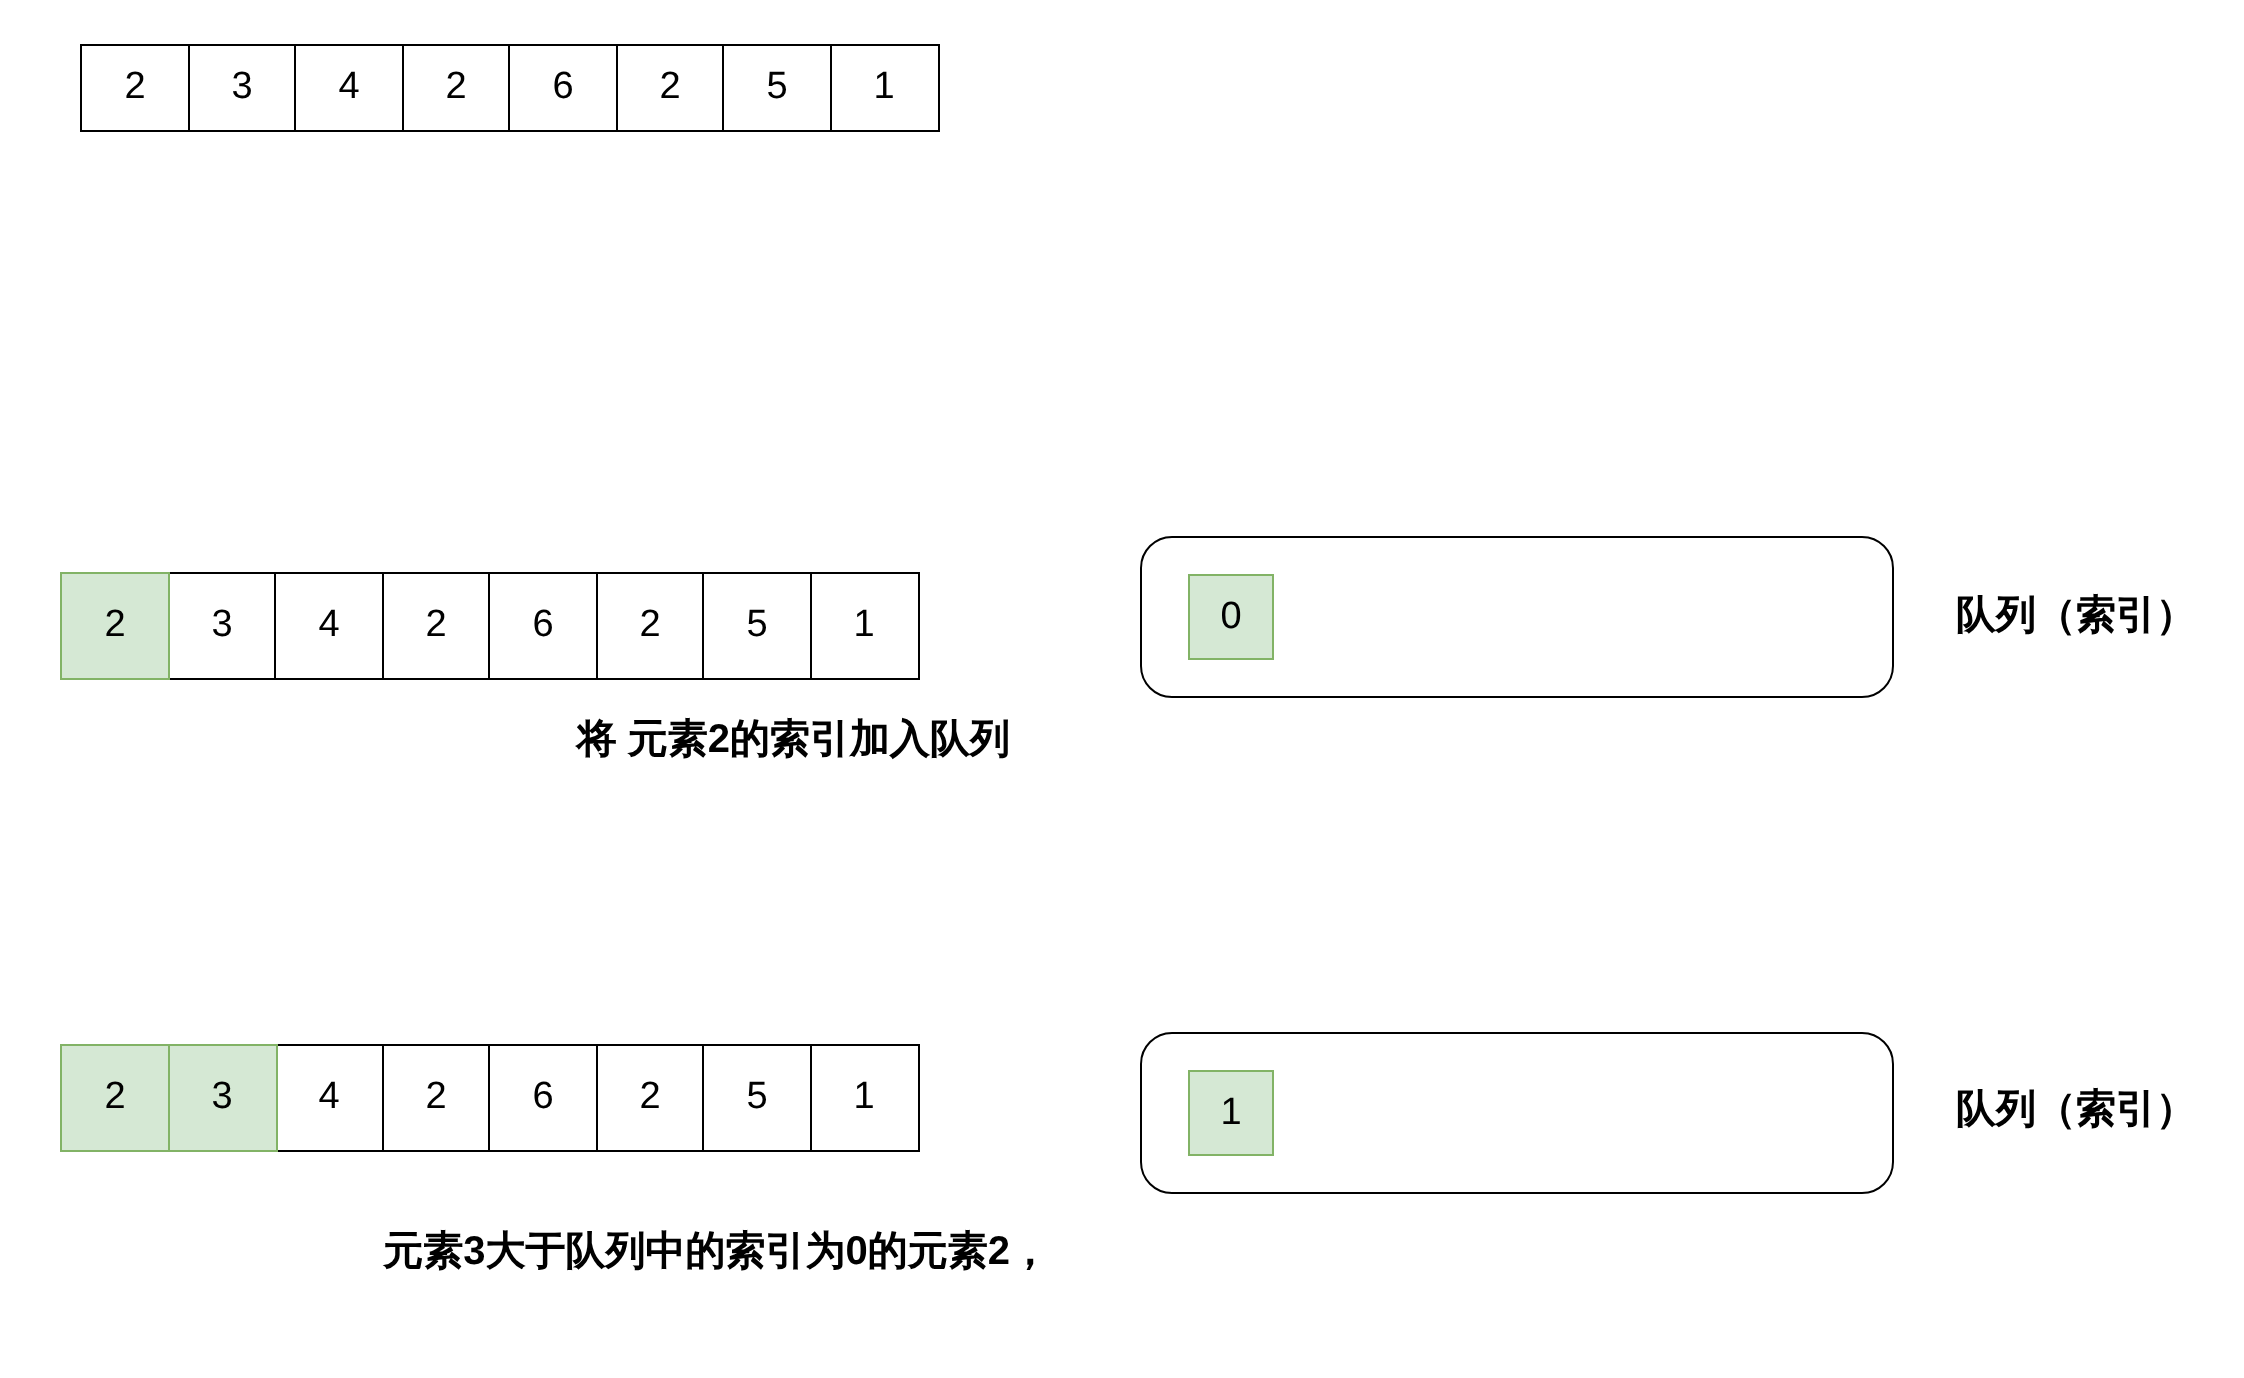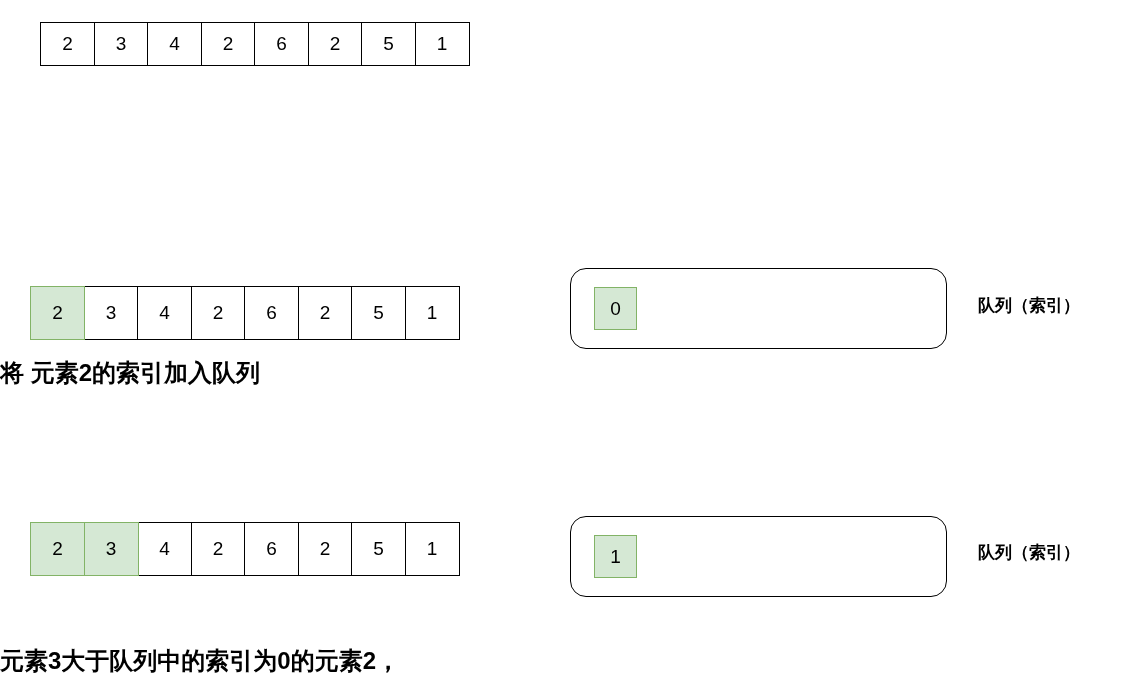--- a/index.html
+++ b/index.html
@@ -57,32 +57,32 @@
     border: 1.5px solid #82b366;
     background: #d5e8d4;
     display: flex;
     align-items: center;
     justify-content: center;
     font-size: 19px;
     color: #000000;
   }
   .queue-label {
     position: absolute;
-    font-size: 17px;
+    font-size: 20px;
     color: #000000;
     font-weight: 600;
     white-space: nowrap;
     font-family: Liberation Mono, monospace;
   }
   .caption {
     position: absolute;
-    font-size: 24px;
+    font-size: 20px;
     color: #000000;
     font-weight: 600;
-    text-align: left;
+    text-align: right;
     line-height: 1.45;
   }
 </style>
 </head>
 <body>
 
 <div class="canvas">
 
   <div class="array array-top" style="left:40px; top:22px;">
     <div class="cell">2</div>
@@ -122,17 +122,17 @@
     <div class="cell">2</div>
     <div class="cell">5</div>
     <div class="cell">1</div>
   </div>
 
   <div class="queue" style="left:570px; top:516px;">
     <div class="qcell">1</div>
   </div>
   <div class="queue-label" style="left:978px; top:541px;">队列（索引）</div>
 
-  <div class="caption" style="left:0px; top:644px; width:525px;">
+  <div class="caption" style="left:0px; top:612px; width:525px;">
     <div>元素3大于队列中的索引为0的元素2，</div>
   </div>
 
 </div>
 
 </body></html>

